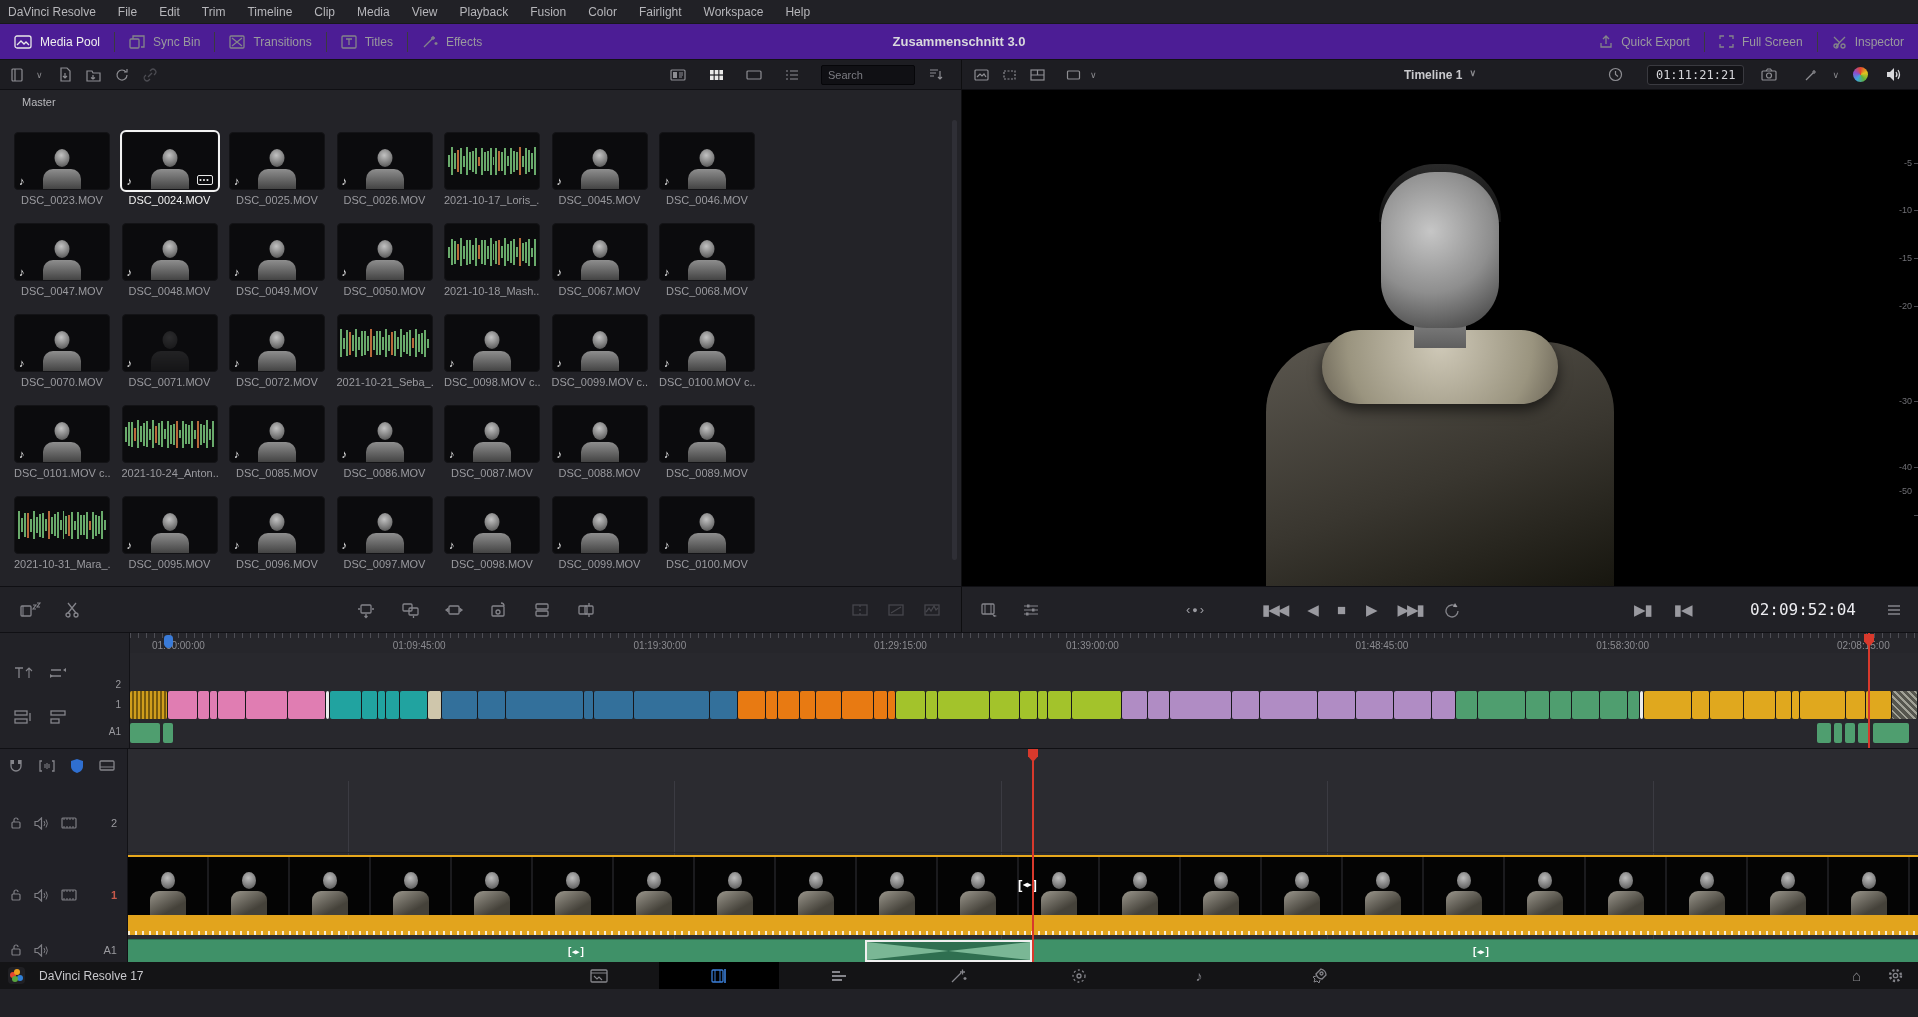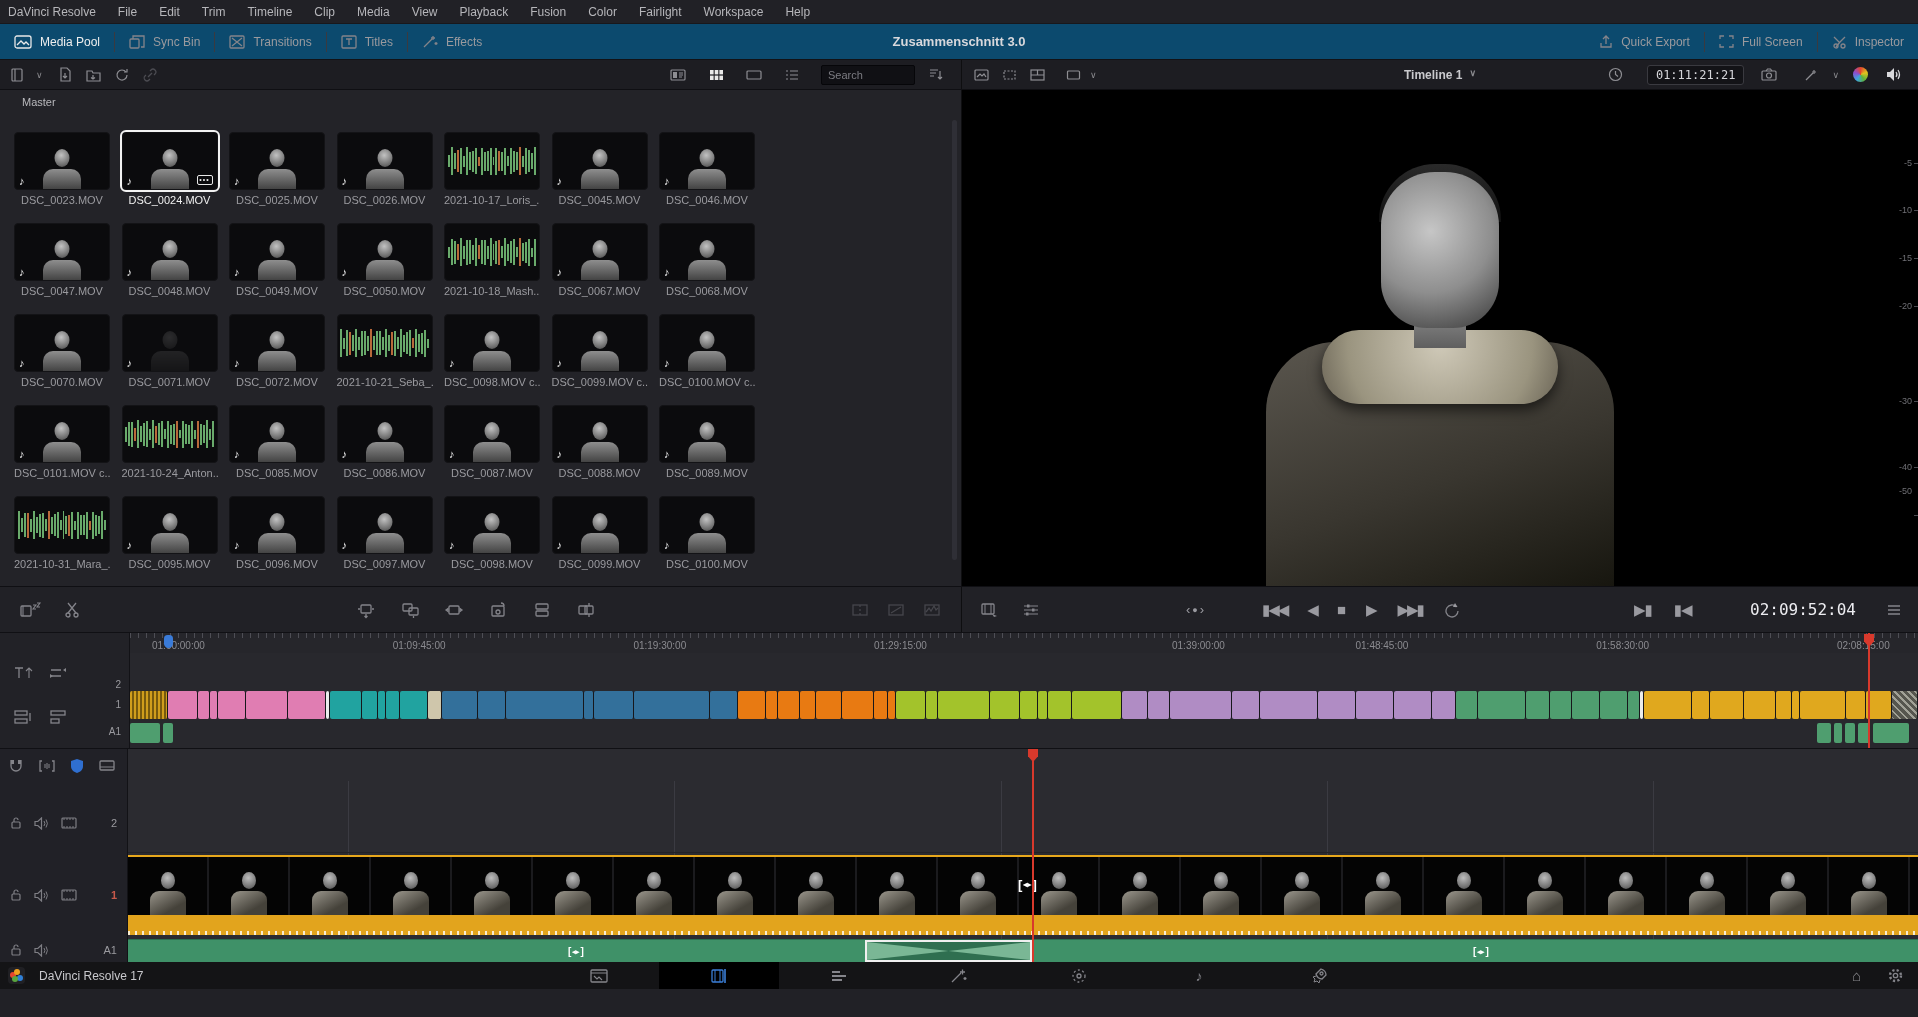--- a/index.html
+++ b/index.html
@@ -20,21 +20,21 @@
   .winbtns { position:absolute; right:0; top:0; height:28px; display:flex; }
   .winbtn { width:46px; height:28px; display:flex; align-items:center; justify-content:center;
     color:#5a5a5e; font-size:13px; }
 
   
   .menubar { height:24px; background:#212126; border-bottom:1px solid #18181c;
     display:flex; align-items:center; padding-left:8px; gap:22px; }
   .menubar span { font-size:12px; color:#b6b6ba; white-space:nowrap; }
 
   
-  .toolbar { position:relative; height:36px; background:#0c4a6e; border-bottom:1px solid #121216;
+  .toolbar { position:relative; height:36px; background:#4c1d95; border-bottom:1px solid #121216;
     display:flex; align-items:center; }
   .tbtn { display:flex; align-items:center; gap:8px; padding:0 14px; height:100%; color:#9a9a9e; font-size:12px; }
   .tbtn.active { color:#eeeeee; }
   .tbtn svg { stroke:#9a9a9e; fill:none; stroke-width:1.3; }
   .tbtn.active svg { stroke:#e8e8e8; }
   .tdiv { width:1px; height:20px; background:#3a3a40; }
   .proj-title { position:absolute; left:50%; transform:translateX(-50%); color:#d8d8dc; font-size:13px; font-weight:bold; }
   .tool-right { margin-left:auto; display:flex; align-items:center; height:100%; }
 
   
@@ -1035,21 +1035,21 @@
       <span class="lbl" style="top:46px;">2</span>
       <span class="lbl" style="top:66px;">1</span>
       <span class="lbl" style="top:93px;">A1</span>
     </div>
     <div class="ovbody" id="ovbody">
       <div class="ovruler" id="ovruler">
           <span style="left: 22px;">01:00:00:00</span>
           <span style="left: 262.7px;">01:09:45:00</span>
           <span style="left: 503.4px;">01:19:30:00</span>
           <span style="left: 744.1px;">01:29:15:00</span>
-          <span style="left: 1042px;">01:39:00:00</span>
+          <span style="left: 936px;">01:39:00:00</span>
           <span style="left: 1225.5px;">01:48:45:00</span>
           <span style="left: 1466.2px;">01:58:30:00</span>
           <span style="left: 1706.9px;">02:08:15:00</span>
         </div>
       <div class="bluepin" style="left:34px;"></div>
       <div class="ovclips" id="ovclips">
           <div class="clip c-goldstripe" style="width: 38px;"></div>
           <div class="clip c-pink" style="width: 30px;"></div>
           <div class="clip c-pink" style="width: 12px;"></div>
           <div class="clip c-pink" style="width: 8px;"></div>

